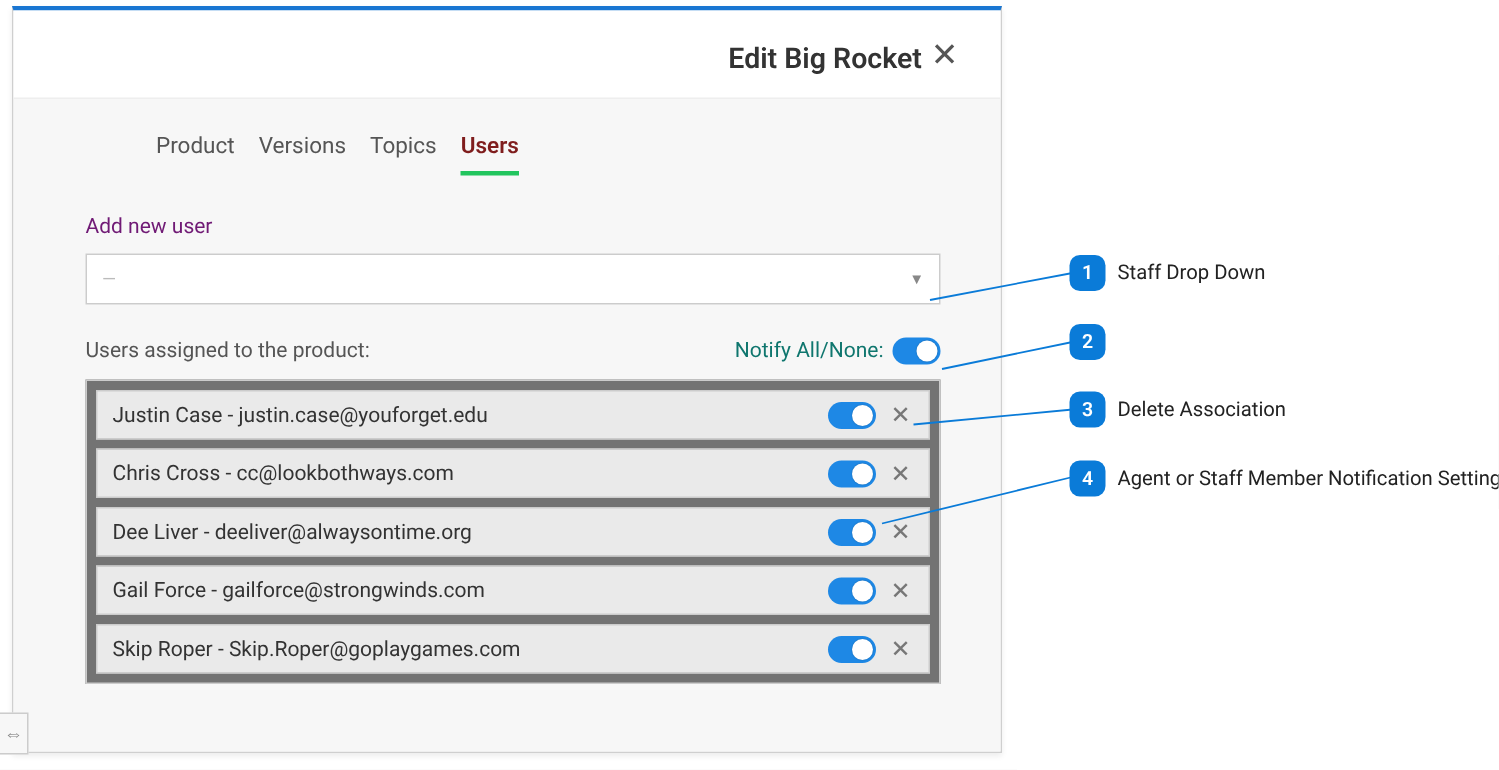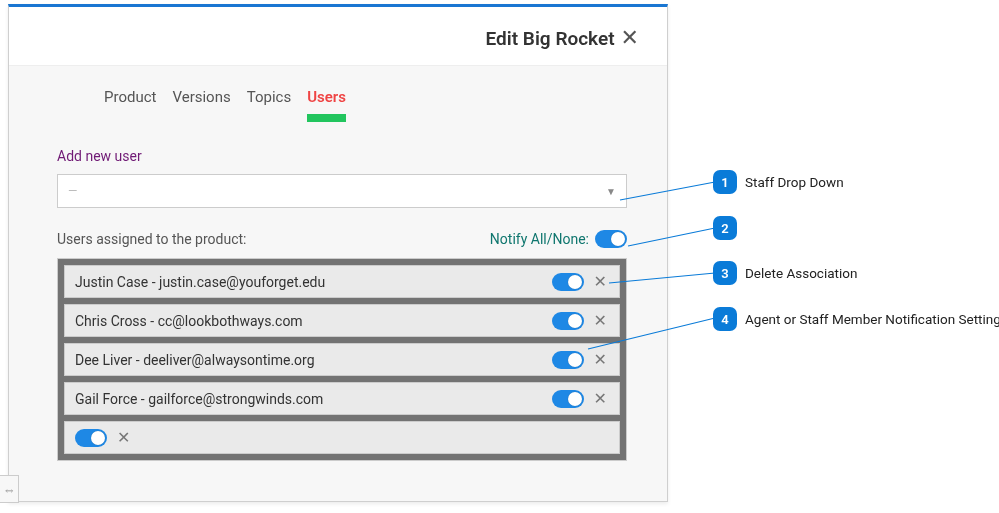--- a/index.html
+++ b/index.html
@@ -56,23 +56,23 @@
     margin-left: 47px;
   }
   .tab {
     font-size: 15px;
     color: #555;
     padding-bottom: 8px;
     cursor: pointer;
     border-bottom: 3px solid transparent;
   }
   .tab.active {
-    color: #ef4444;
+    color: #7f1d1d;
     font-weight: 600;
-    border-bottom: 8px solid #22c55e;
+    border-bottom: 3px solid #22c55e;
   }
   .field-label {
     font-size: 14px;
     color: #701a75;
     margin-bottom: 10px;
     display: block;
   }
   .dropdown {
     display: flex;
     align-items: center;
@@ -241,20 +241,21 @@
         </div>
       </div>
       <div class="user-row">
         <span class="user-name">Gail Force - gailforce@strongwinds.com</span>
         <div class="user-controls">
           <div class="toggle"></div>
           <span class="row-close">✕</span>
         </div>
       </div>
       <div class="user-row">
+        <span class="user-name">Skip Roper - Skip.Roper@goplaygames.com</span>
         <div class="user-controls">
           <div class="toggle"></div>
           <span class="row-close">✕</span>
         </div>
       </div>
     </div>
 
   </div>
 </div>
 

